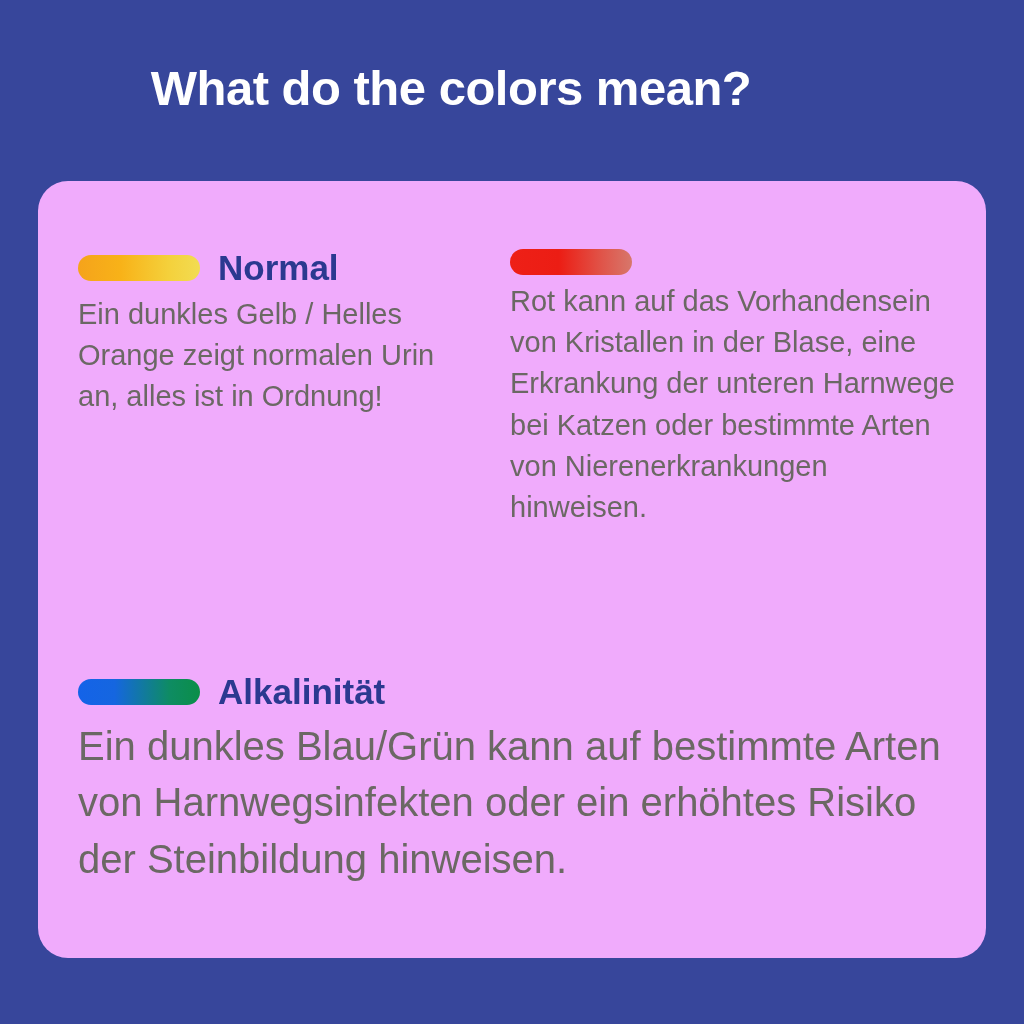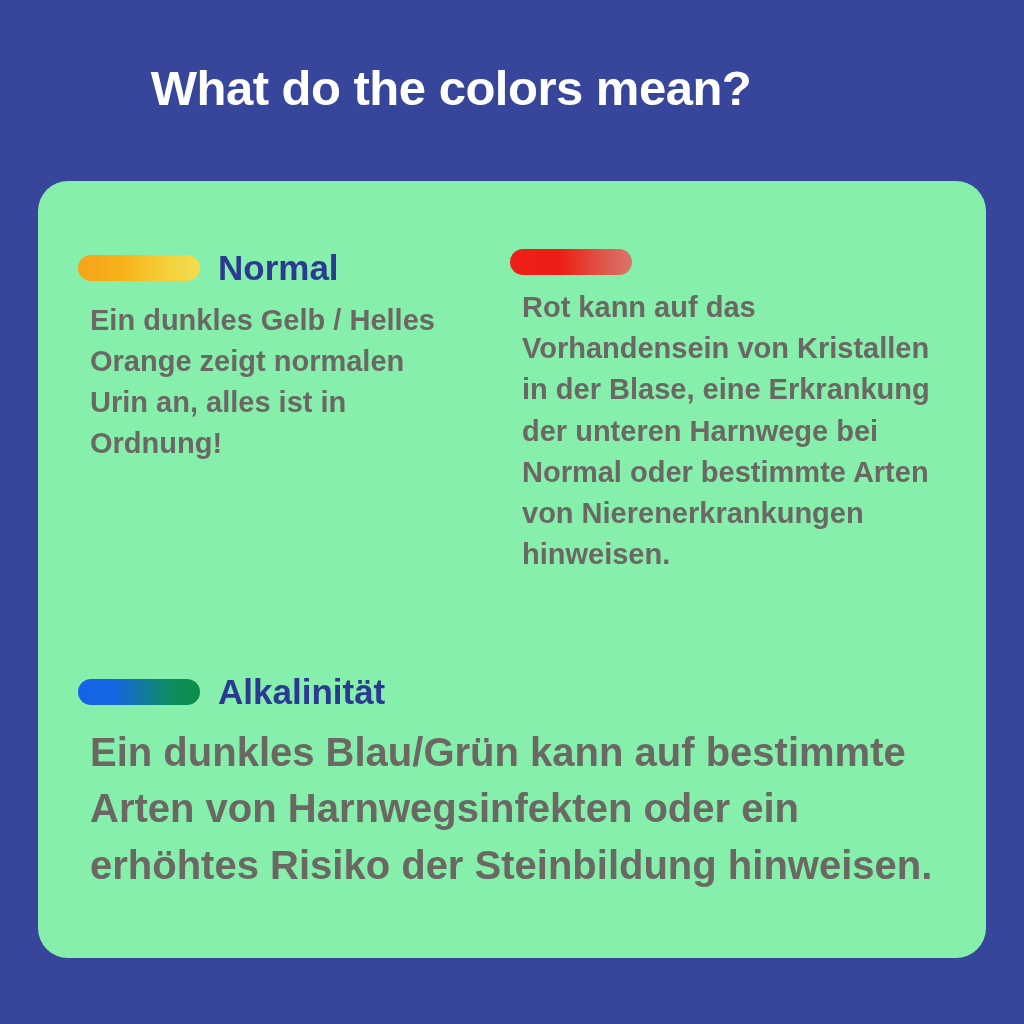--- a/index.html
+++ b/index.html
@@ -28,21 +28,21 @@
     font-weight: bold;
     letter-spacing: -0.5px;
     line-height: 1.1;
   }
   .card {
     position: absolute;
     left: 38px;
     top: 181px;
     width: 948px;
     height: 777px;
-    background: #86efac;
+    background: #f0abfc;
     border-radius: 30px;
     box-sizing: border-box;
   }
   .col-left {
     position: absolute;
     left: 40px;
     top: 68px;
     width: 380px;
   }
   .col-right {
@@ -81,23 +81,23 @@
   .legend-title {
     color: #2B3990;
     font-size: 35px;
     font-weight: bold;
     line-height: 1.1;
     white-space: nowrap;
   }
   .legend-body {
     color: #6B6864;
     font-size: 29px;
-    font-weight: bold;
+    font-weight: normal;
     line-height: 1.42;
-    margin: 12px;
+    margin: 0;
   }
   .legend-body.wide {
     font-size: 40px;
   }
 </style>
 </head>
 <body>
 
 <div class="page">
 
@@ -110,21 +110,21 @@
         <div class="swatch swatch-normal"></div>
         <div class="legend-title">Normal</div>
       </div>
       <p class="legend-body">Ein dunkles Gelb / Helles Orange zeigt normalen Urin an, alles ist in Ordnung!</p>
     </div>
 
     <div class="col-right">
       <div class="legend-head">
         <div class="swatch swatch-blood"></div>
       </div>
-      <p class="legend-body">Rot kann auf das Vorhandensein von Kristallen in der Blase, eine Erkrankung der unteren Harnwege bei Normal oder bestimmte Arten von Nierenerkrankungen hinweisen.</p>
+      <p class="legend-body">Rot kann auf das Vorhandensein von Kristallen in der Blase, eine Erkrankung der unteren Harnwege bei Katzen oder bestimmte Arten von Nierenerkrankungen hinweisen.</p>
     </div>
 
     <div class="row-bottom">
       <div class="legend-head">
         <div class="swatch swatch-alk"></div>
         <div class="legend-title">Alkalinität</div>
       </div>
       <p class="legend-body wide">Ein dunkles Blau/Grün kann auf bestimmte Arten von Harnwegsinfekten oder ein erhöhtes Risiko der Steinbildung hinweisen.</p>
     </div>
 

